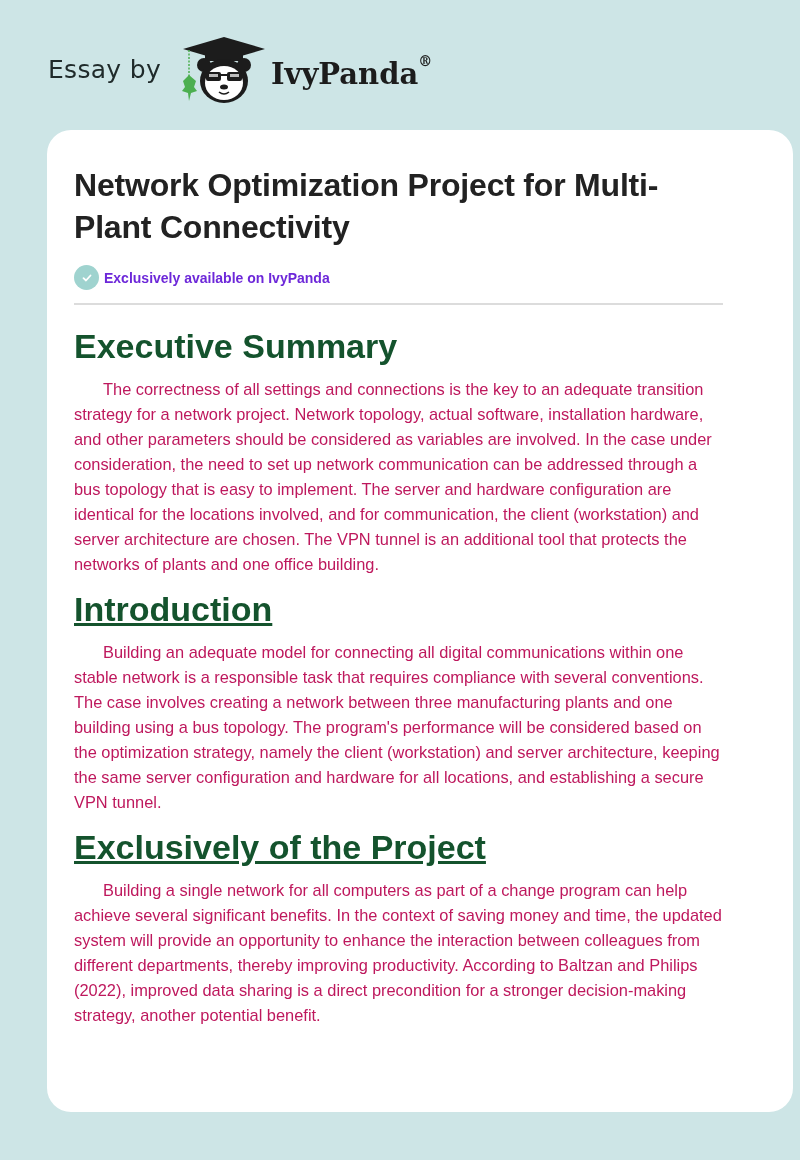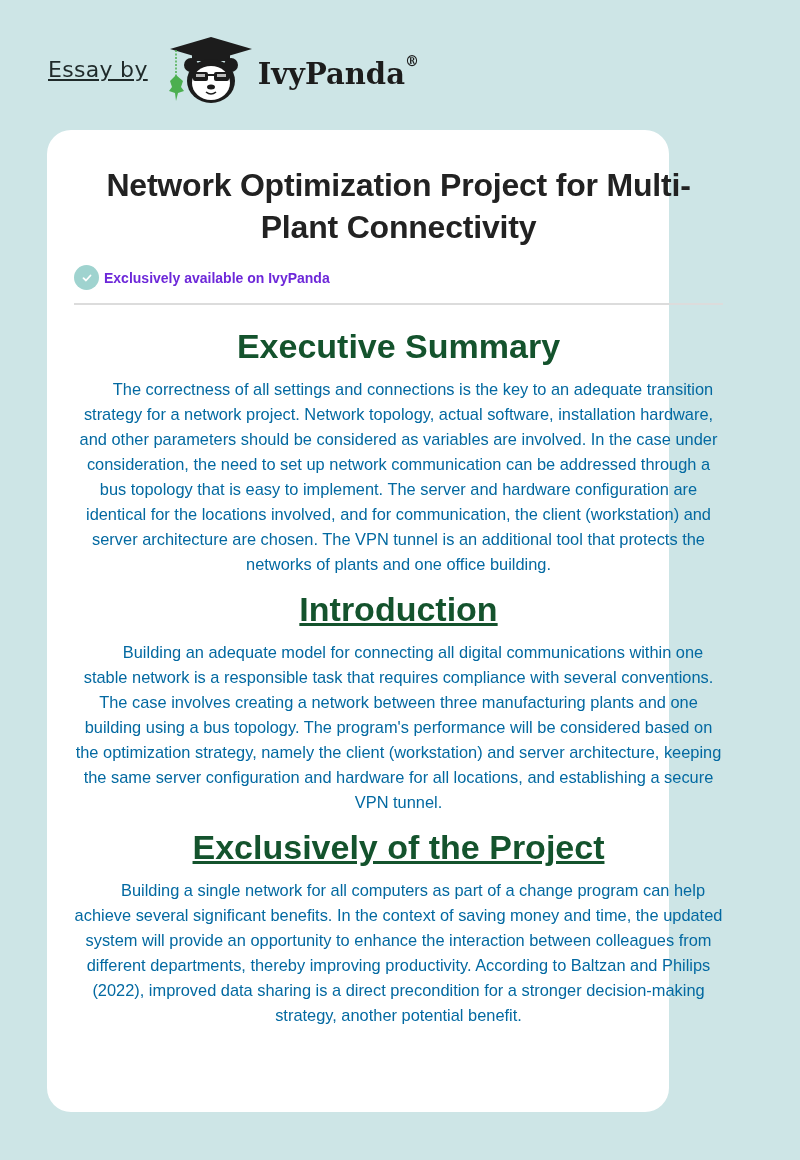--- a/index.html
+++ b/index.html
@@ -4,46 +4,45 @@
 <style>
   html, body { margin:0; padding:0; }
   body {
     width:800px; height:1160px; background:#cde5e6; position:relative; overflow:hidden;
     font-family:"Liberation Sans", sans-serif; color:#222;
   }
   .brand {
     position:absolute; left:48px; top:36px; height:70px; display:flex; align-items:center;
   }
   .brand-prefix {
-    font-family:"DejaVu Sans", sans-serif; font-size:22px; color:#1f2a2a; letter-spacing:0.3px;
+    font-family:"DejaVu Sans", sans-serif; font-size:25px; color:#1f2a2a; letter-spacing:0.3px;
     margin-top:-4px;
-    text-decoration:underline;
   }
   .brand-logo { margin-left:18px; width:90px; height:72px; }
   .brand-name {
     font-family:"DejaVu Serif", serif; font-weight:bold; font-size:29px; color:#1c1c1c; margin-left:2px; margin-top:6px;
   }
   .brand-reg { font-size:14px; vertical-align:top; position:relative; top:-4px; }
   .card {
-    position:absolute; left:47px; top:130px; width:622px; height:982px; background:#fff; border-radius:24px;text-align:center;
+    position:absolute; left:47px; top:130px; width:746px; height:982px; background:#fff; border-radius:24px;
   }
   .content { position:absolute; left:27px; top:34px; width:649px; }
   h1 {
     margin:0; font-size:32px; line-height:42px; font-weight:bold; color:#222; letter-spacing:-0.2px;
   }
   .badge { display:flex; align-items:center; margin-top:17px; }
   .badge-icon {
     width:25px; height:25px; border-radius:50%; background:#9fd3cf; display:flex; align-items:center; justify-content:center;
   }
   .badge-text { font-size:14px; font-weight:bold; color:#6d28d9; margin-left:5px; }
   .divider { height:2px; background:#dcdcdc; margin-top:13px; }
   h2 { margin:24px 0 0 0; font-size:34px; line-height:34px; font-weight:bold; color:#14532d; }
   .section-first h2 { margin-top:24px; }
   p {
-    margin:14px 0 0 0; font-size:16.4px; line-height:25px; color:#0369a1; text-indent:29px;
+    margin:14px 0 0 0; font-size:16.4px; line-height:25px; color:#be185d; text-indent:29px;
   }
   .section + .section h2 { margin-top:15px;text-decoration:underline; }
 </style>
 </head>
 <body>
 
 <div class="brand">
   <span class="brand-prefix">Essay by</span>
   <svg class="brand-logo" viewBox="0 0 90 72">
 

